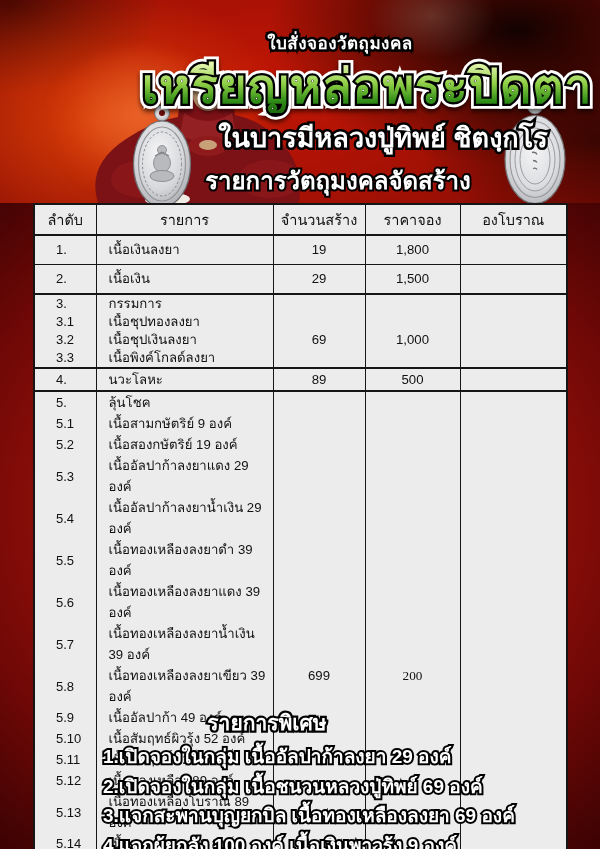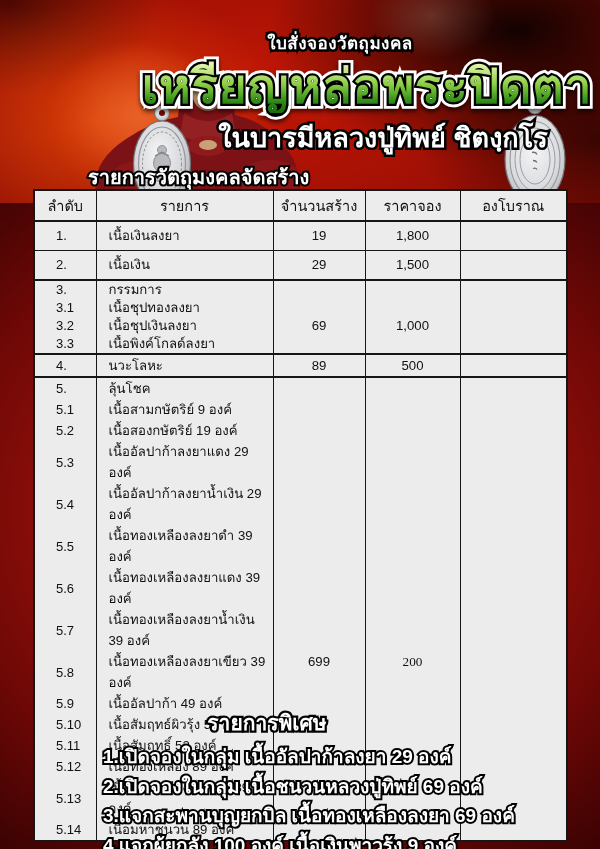--- a/index.html
+++ b/index.html
@@ -33,42 +33,42 @@
   
   .outl { position:relative; color:#fff; font-weight:700; }
   .outl::before {
     content:attr(data-text); position:absolute; left:0; right:0; top:0;
     -webkit-text-stroke:5px #000; color:#000; z-index:0; white-space:inherit;
   }
   .outl > span { position:relative; z-index:1; }
 
   .h-line1 { position:absolute; left:90px; right:10px; top:13px; text-align:center; font-size:17px; letter-spacing:.5px;margin-top:16px; }
   .h-line3 { position:absolute; left:148px; right:-18px; top:116px; text-align:center; font-size:27px; }
-  .h-line4 { position:absolute; left:88px; right:12px; top:161px; font-size:20px; }
+  .h-line4 { position:absolute; left:88px; right:12px; top:161px; text-align:center; font-size:24px; }
   .h-line4::before { -webkit-text-stroke:4px #000; }
 
   .big-title {
     position:absolute; left:112px; right:-22px; top:48px; text-align:center;
     font-size:48px; font-weight:700; letter-spacing:1px;
     filter: drop-shadow(0 3px 2px rgba(0,0,0,.6));
   }
   .big-title::before, .big-title::after {
     content:attr(data-text); position:absolute; left:0; right:0; top:0; text-align:center;
   }
   .big-title::before { -webkit-text-stroke:10px #fff; color:#fff; z-index:0; }
   .big-title::after  { -webkit-text-stroke:4.5px #000; color:#000; z-index:1; }
   .big-title > span {
     position:relative; z-index:2;
     background:linear-gradient(180deg,#e2f5ac 8%,#8ecf45 45%,#2f8c16 78%,#1c6a0d 100%);
     -webkit-background-clip:text; background-clip:text; color:transparent;
   }
 
   
   .table-wrap {
-    position:absolute; left:33px; top:189px; width:514px; height:503px;
+    position:absolute; left:33px; top:203px; width:514px; height:503px;
     background:#ececec;
   }
   table.order {
     width:533px; height:503px; border-collapse:collapse; table-layout:fixed;
     border:2.5px solid #161616; background:#ececec;
   }
   .order th {
     height:31px; font-size:14.5px; font-weight:400; color:#111;
     border-left:1.6px solid #161616; border-bottom:2.2px solid #161616;
     text-align:center; vertical-align:middle;

